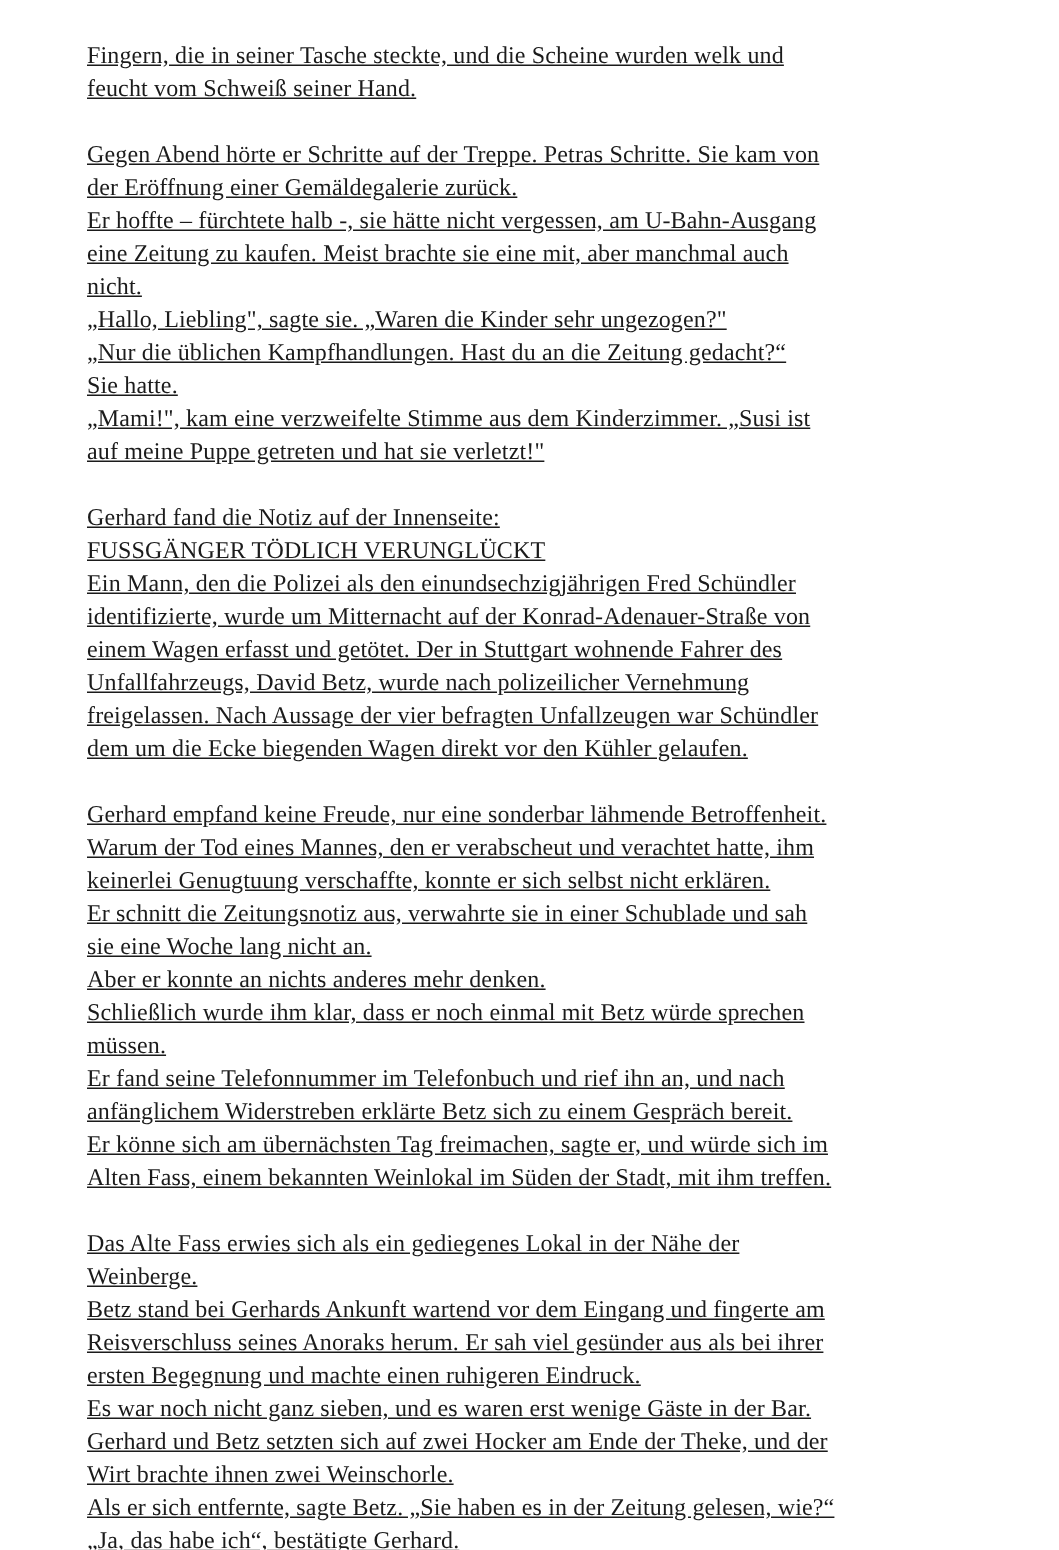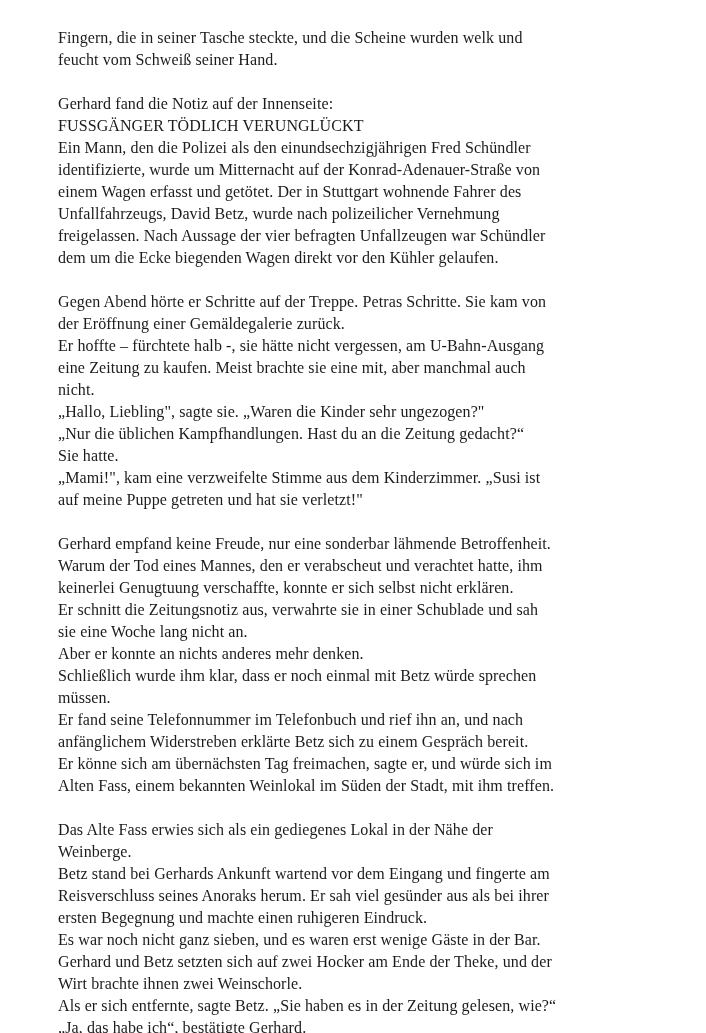--- a/index.html
+++ b/index.html
@@ -18,46 +18,47 @@
   }
   .page {
     padding: 27px 46px 0 58px;
     box-sizing: border-box;
     width: 706px;
   }
   p.para {
     margin: 0 0 22px 0;
     white-space: pre-line;
     letter-spacing: 0.1px;
+    text-decoration: underline;
   }
 </style>
 </head>
 <body style="background: rgb(255, 255, 255); color: rgb(27, 27, 27);">
 
 <main class="page">
   <p class="para">Fingern, die in seiner Tasche steckte, und die Scheine wurden welk und
 feucht vom Schweiß seiner Hand.</p>
-  <p class="para">Gerhard fand die Notiz auf der Innenseite:
-FUSSGÄNGER TÖDLICH VERUNGLÜCKT
-Ein Mann, den die Polizei als den einundsechzigjährigen Fred Schündler
-identifizierte, wurde um Mitternacht auf der Konrad-Adenauer-Straße von
-einem Wagen erfasst und getötet. Der in Stuttgart wohnende Fahrer des
-Unfallfahrzeugs, David Betz, wurde nach polizeilicher Vernehmung
-freigelassen. Nach Aussage der vier befragten Unfallzeugen war Schündler
-dem um die Ecke biegenden Wagen direkt vor den Kühler gelaufen.</p>
   <p class="para">Gegen Abend hörte er Schritte auf der Treppe. Petras Schritte. Sie kam von
 der Eröffnung einer Gemäldegalerie zurück.
 Er hoffte – fürchtete halb -, sie hätte nicht vergessen, am U-Bahn-Ausgang
 eine Zeitung zu kaufen. Meist brachte sie eine mit, aber manchmal auch
 nicht.
 „Hallo, Liebling", sagte sie. „Waren die Kinder sehr ungezogen?"
 „Nur die üblichen Kampfhandlungen. Hast du an die Zeitung gedacht?“
 Sie hatte.
 „Mami!", kam eine verzweifelte Stimme aus dem Kinderzimmer. „Susi ist
 auf meine Puppe getreten und hat sie verletzt!"</p>
+  <p class="para">Gerhard fand die Notiz auf der Innenseite:
+FUSSGÄNGER TÖDLICH VERUNGLÜCKT
+Ein Mann, den die Polizei als den einundsechzigjährigen Fred Schündler
+identifizierte, wurde um Mitternacht auf der Konrad-Adenauer-Straße von
+einem Wagen erfasst und getötet. Der in Stuttgart wohnende Fahrer des
+Unfallfahrzeugs, David Betz, wurde nach polizeilicher Vernehmung
+freigelassen. Nach Aussage der vier befragten Unfallzeugen war Schündler
+dem um die Ecke biegenden Wagen direkt vor den Kühler gelaufen.</p>
   <p class="para">Gerhard empfand keine Freude, nur eine sonderbar lähmende Betroffenheit.
 Warum der Tod eines Mannes, den er verabscheut und verachtet hatte, ihm
 keinerlei Genugtuung verschaffte, konnte er sich selbst nicht erklären.
 Er schnitt die Zeitungsnotiz aus, verwahrte sie in einer Schublade und sah
 sie eine Woche lang nicht an.
 Aber er konnte an nichts anderes mehr denken.
 Schließlich wurde ihm klar, dass er noch einmal mit Betz würde sprechen
 müssen.
 Er fand seine Telefonnummer im Telefonbuch und rief ihn an, und nach
 anfänglichem Widerstreben erklärte Betz sich zu einem Gespräch bereit.

